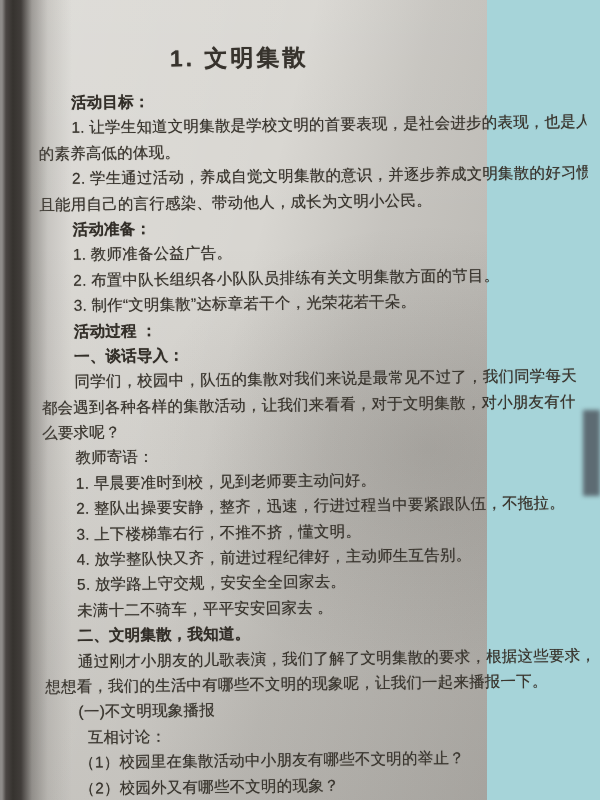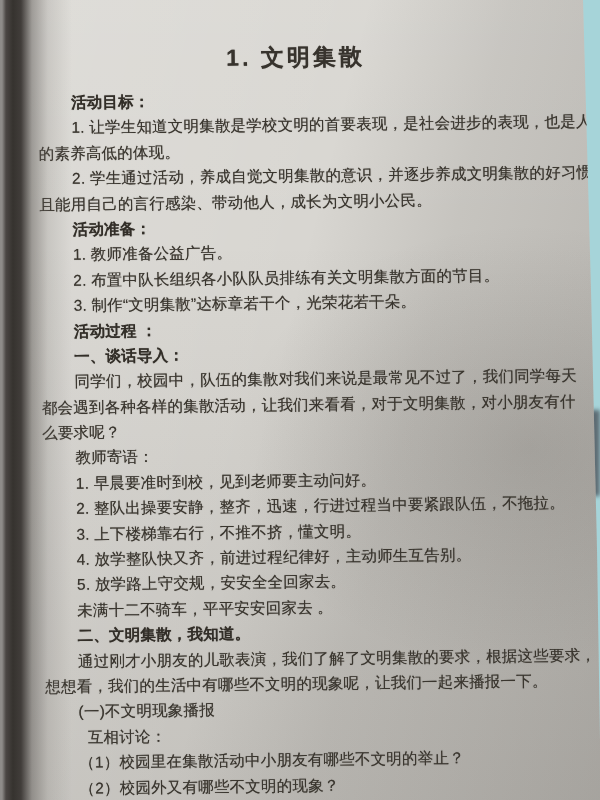--- a/index.html
+++ b/index.html
@@ -19,21 +19,21 @@
     position: absolute;
     left: 583px; top: 410px;
     width: 17px; height: 86px;
     background: var(--object, #5d6b73);
     filter: blur(2px);
   }
   
   .page {
     position: absolute;
     left: 0; top: 0;
-    width: 600px; height: 800px;
+    width: 487px; height: 800px;
     background: var(--paper, #d8d6d1);
     clip-path: polygon(0 0, 583px 0, 591px 290px, 597px 550px, 600px 740px, 600px 800px, 0 800px);
   }
   
   .page::before {
     content: "";
     position: absolute; inset: 0;
     background:
       radial-gradient(ellipse 420px 320px at 88% 56%, rgba(42,38,33,0.14), rgba(42,38,33,0) 70%),
       linear-gradient(104deg, rgba(255,255,255,0.12) 0%, rgba(255,255,255,0.05) 30%, rgba(42,38,33,0) 46%, rgba(42,38,33,0.10) 64%, rgba(42,38,33,0.17) 88%, rgba(42,38,33,0.20) 100%),

